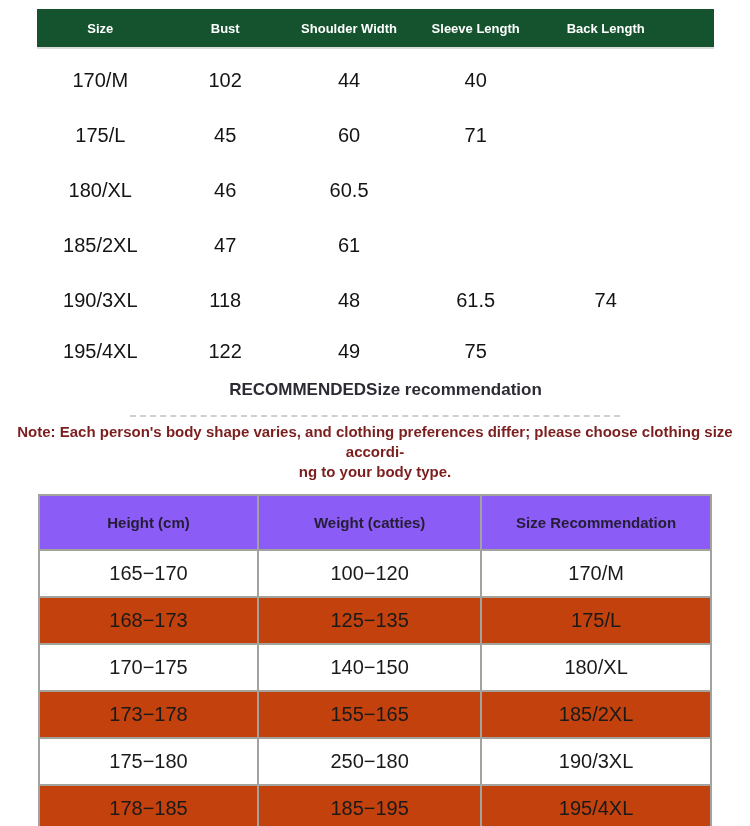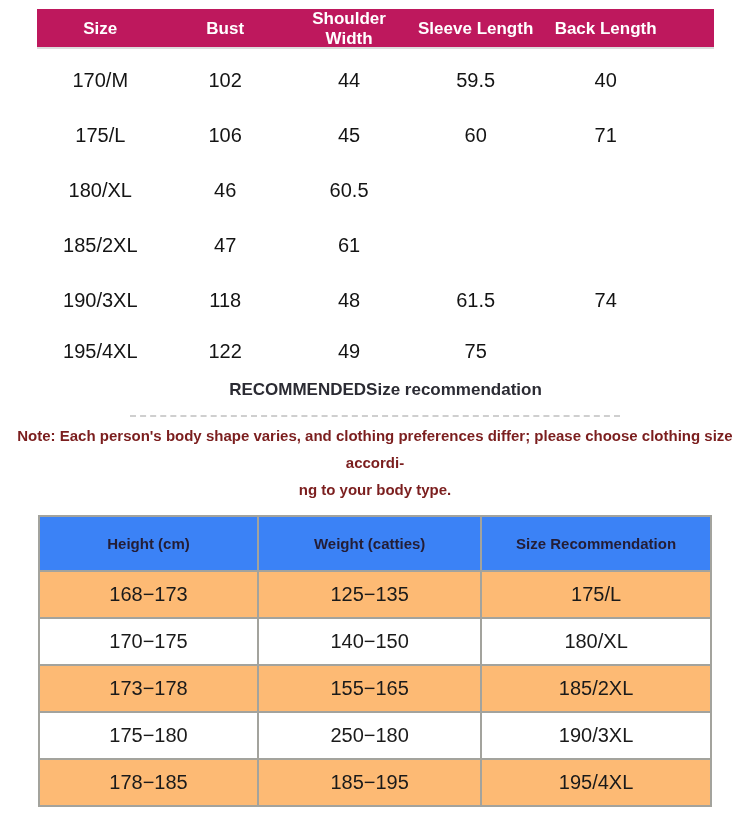--- a/index.html
+++ b/index.html
@@ -14,24 +14,24 @@
   
   .size-table { margin: 9px 0 0 37px; width: 677px; }
   .size-grid {
     display: grid;
     grid-template-columns: 18.7% 18.2% 18.4% 19% 19.4% 6.3%;
     align-items: center;
     text-align: center;
   }
   .size-head {
     height: 38px;
-    background: #be185d;
+    background: #14532d;
     color: #ffffff;
     font-weight: bold;
-    font-size: 17px;
+    font-size: 13px;
     border-bottom: 2px solid #dcdcdc;
   }
   .size-body { padding-top: 4px; }
   .size-row { height: 55px; font-size: 20px; color: #141414; }
   .size-row.short { height: 46px; }
 
   
   .rec-heading {
     margin-top: 6px;
     text-align: center;
@@ -44,49 +44,49 @@
     width: 490px;
     margin: 15px auto 5px auto;
     border-top: 2px dashed #cfcfcf;
     height: 0;
   }
   .note {
     text-align: center;
     font-size: 15px;
     font-weight: bold;
     color: #7b1e1e;
-    line-height: 27px;
+    line-height: 20px;
   }
 
   
   table.rec-table {
     margin: 12px 0 0 38px;
     width: 674px;
     border-collapse: collapse;
   }
   .rec-table th, .rec-table td {
     border: 2px solid #a3a39d;
     text-align: center;
     padding: 0;
   }
   .rec-table th {
     height: 53px;
-    background: #3b82f6;
+    background: #8b5cf6;
     font-size: 15px;
     font-weight: bold;
     color: #241d35;
   }
   .rec-table td {
     height: 45px;
     font-size: 20px;
     font-weight: normal;
     color: #1a1a1a;
     background: #ffffff;
   }
-  .rec-table tr.beige td { background: #fdba74; text-align: center; }
+  .rec-table tr.beige td { background: #c2410c; text-align: center; }
   .rec-table col.c1 { width: 32.6%; }
   .rec-table col.c2 { width: 33.2%; }
   .rec-table col.c3 { width: 34.2%; }
 </style>
 </head>
 <body>
 
 <div class="size-table">
   <div class="size-grid size-head">
     <div>Size</div>
@@ -95,27 +95,25 @@
     <div>Sleeve Length</div>
     <div>Back Length</div>
     <div></div>
   </div>
 
   <div class="size-body">
     <div class="size-grid size-row">
       <div>170/M</div>
       <div>102</div>
       <div>44</div>
-      <div>59.5</div>
       <div>40</div>
       <div></div>
     </div>
     <div class="size-grid size-row">
       <div>175/L</div>
-      <div>106</div>
       <div>45</div>
       <div>60</div>
       <div>71</div>
       <div></div>
     </div>
     <div class="size-grid size-row">
       <div>180/XL</div>
       <div>46</div>
       <div>60.5</div>
       <div></div>
@@ -158,20 +156,25 @@
       <col class="c3">
     </colgroup>
   <thead>
     <tr>
       <th>Height (cm)</th>
       <th>Weight (catties)</th>
       <th>Size Recommendation</th>
     </tr>
   </thead>
   <tbody>
+    <tr>
+      <td>165−170</td>
+      <td>100−120</td>
+      <td>170/M</td>
+    </tr>
     <tr class="beige">
       <td>168−173</td>
       <td>125−135</td>
       <td>175/L</td>
     </tr>
     <tr>
       <td>170−175</td>
       <td>140−150</td>
       <td>180/XL</td>
     </tr>

